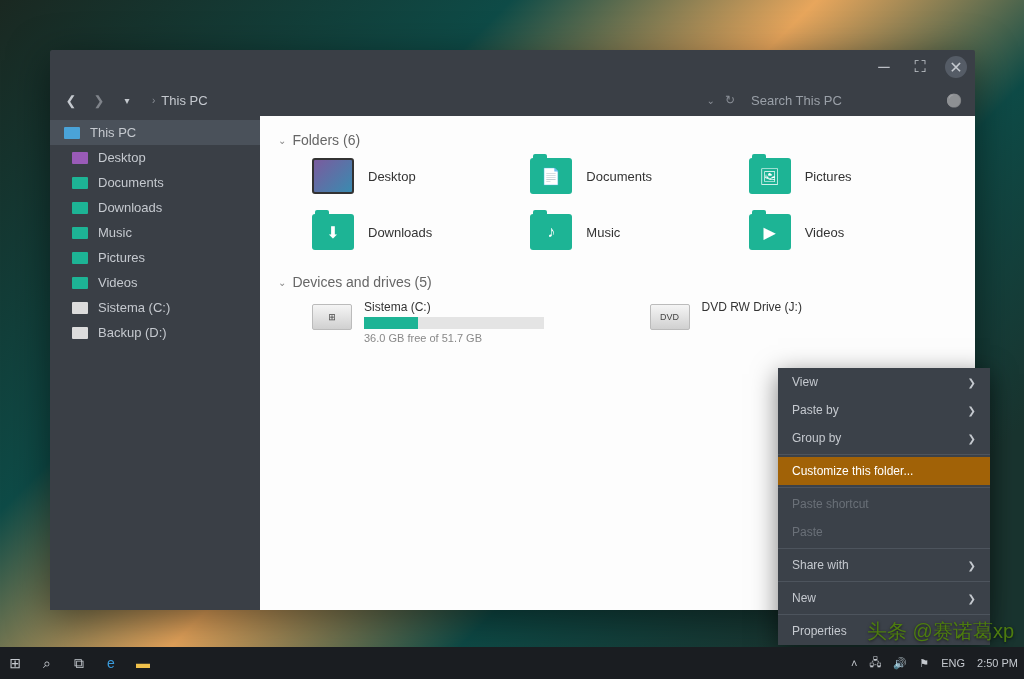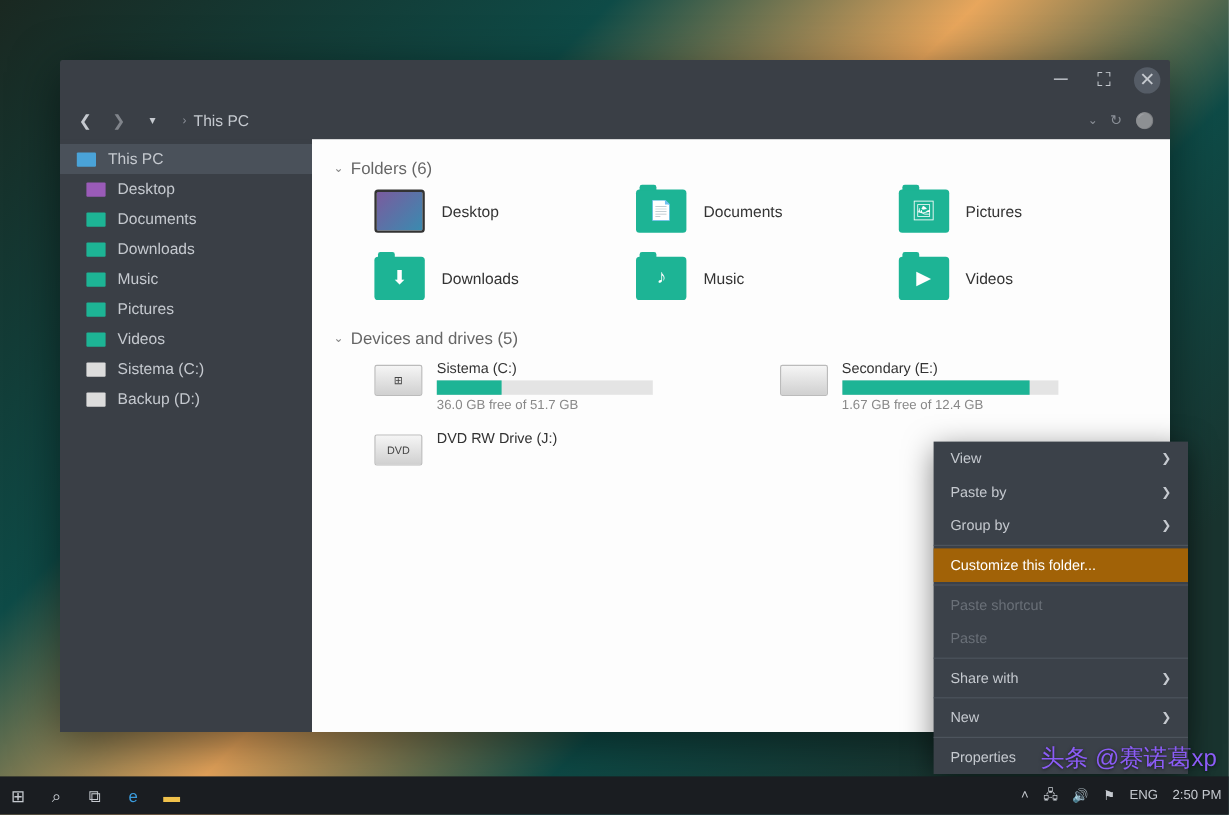--- a/index.html
+++ b/index.html
@@ -39,21 +39,21 @@
 .ctxmenu { position: absolute; top: 368px; left: 778px; width: 212px; background: #3b4149; box-shadow: 0 6px 24px rgba(0,0,0,0.5); z-index: 50; }
 .ctx-item { display: flex; align-items: center; justify-content: space-between; padding: 7px 14px; color: #c5c9cf; font-size: 12px; cursor: pointer; gap: 43px; }
 .ctx-item.disabled { color: #6a7078; }
 .ctx-item.selected { background: #a16207; color: #fff; }
 .ctx-sep { height: 1px; background: #4d545d; margin: 2px 0; }
 .ctx-arrow { font-size: 10px; color: inherit; }
 .taskbar { position: absolute; bottom: 0; left: 0; right: 0; height: 32px; background: #1a1d21; display: flex; align-items: center; padding: 0 6px; color: #c5c9cf; font-size: 12px; z-index: 100; }
 .tb-left { display: flex; gap: 14px; align-items: center; }
 .tb-ico { width: 18px; text-align: center; cursor: pointer; font-size: 14px; }
 .tb-right { margin-left: auto; display: flex; gap: 12px; align-items: center; font-size: 11px; }
-.watermark { position: absolute; bottom: 34px; right: 10px; color: #8b5cf6; font-size: 20px; font-weight: 500; text-shadow: 0 1px 3px rgba(0,0,0,0.6); z-index: 60; }
+.watermark { position: absolute; bottom: 34px; right: 10px; color: #4d7c0f; font-size: 20px; font-weight: 500; text-shadow: 0 1px 3px rgba(0,0,0,0.6); z-index: 60; }
 </style>
 </head>
 <body>
 
 <div class="window">
   <div class="titlebar">
     <div class="wc">─</div>
     <div class="wc">⛶</div>
     <div class="wc close">✕</div>
   </div>
@@ -62,20 +62,21 @@
     <div class="navbtn" style="opacity:.5">❯</div>
     <div class="navbtn" style="font-size:10px">▾</div>
     <div class="breadcrumb">
       <span class="bc-sep">›</span>
       <span>This PC</span>
     </div>
     <div class="navend">
       <span style="font-size:10px">⌄</span>
       <span>↻</span>
     </div>
+    <div class="search">Search This PC</div>
     <div class="navbtn" style="opacity:.5">⚪</div>
   </div>
   <div class="body">
     <div class="sidebar" id="sidebar">
         <div class="sb-item top">
           <span class="sb-ico" style="background: rgb(74, 163, 216); border-radius: 1px;"></span>
           <span>This PC</span>
         </div>
         <div class="sb-item">
           <span class="sb-ico" style="background: rgb(154, 91, 184); border-radius: 1px;"></span>
@@ -150,30 +151,20 @@
             <div class="dicon">⊞</div>
             <div class="dinfo">
               <div class="dname">Sistema (C:)</div>
               <div class="dbar">
                 <div class="dused" style="width: 30%;"></div>
               </div>
               <div class="dfree">36.0 GB free of 51.7 GB</div>
             </div>
           </div>
           <div class="drive">
-            <div class="dicon"></div>
-            <div class="dinfo">
-              <div class="dname">Secondary (E:)</div>
-              <div class="dbar">
-                <div class="dused" style="width: 87%;"></div>
-              </div>
-              <div class="dfree">1.67 GB free of 12.4 GB</div>
-            </div>
-          </div>
-          <div class="drive">
             <div class="dicon">DVD</div>
             <div class="dinfo">
               <div class="dname">DVD RW Drive (J:)</div>
             </div>
           </div>
         </div>
     </div>
   </div>
 </div>
 

